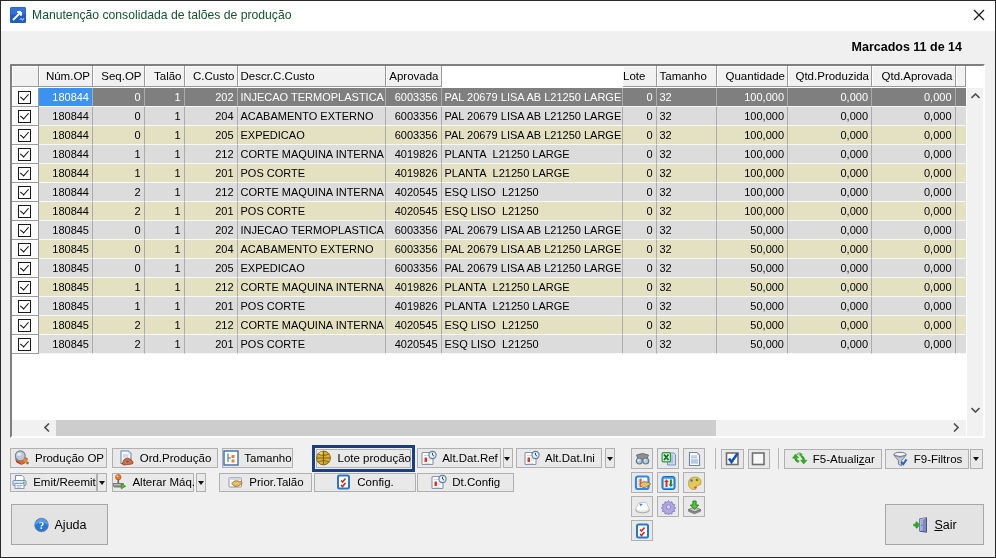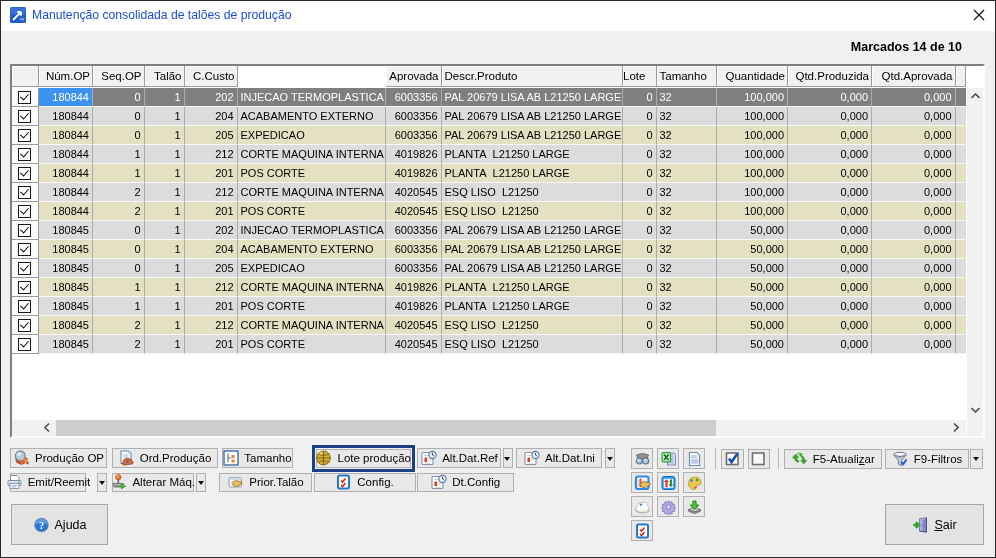--- a/index.html
+++ b/index.html
@@ -1,18 +1,18 @@
 <!DOCTYPE html>
 <html><head><meta charset="utf-8"><style>
 html,body{margin:0;padding:0}
 body{width:996px;height:558px;position:relative;background:#f0f0f0;font-family:"Liberation Sans",sans-serif;overflow:hidden}
 .abs{position:absolute}
 #winborder{left:0;top:0;width:994px;height:556px;border:1px solid #2a2a2a;z-index:50;pointer-events:none}
 #titlebar{left:1px;top:1px;width:994px;height:30px;background:#fff}
-#title{left:32px;top:0;height:30px;line-height:31px;font-size:12.2px;color:#1d4ed8}
+#title{left:32px;top:0;height:30px;line-height:31px;font-size:12.2px;color:#14532d}
 #closex{right:11px;top:9px}
 #marcados{right:34px;top:40px;font-size:12.5px;font-weight:bold;color:#000}
 
 #grid{left:10px;top:64px;width:975px;height:374px;background:#fff;
  border-top:2px solid #7f7f7f;border-left:2px solid #7f7f7f;border-right:2px solid #fdfdfd;border-bottom:2px solid #fdfdfd;box-sizing:border-box}
 .c{position:absolute;top:0;height:100%;line-height:18px;font-size:11px;white-space:nowrap;overflow:hidden;box-sizing:border-box;border-right:1px solid #ababab}
 .hc{background:#f1f1f1;border-right:1px solid #9a9a9a;border-bottom:1px solid #9a9a9a;box-shadow:inset 1px 1px 0 #fdfdfd;line-height:20px;color:#000}
 .row{position:absolute;left:0;width:953.5px;height:19px}
 .rowc .c{border-bottom:1px solid #f8f8f8}
 .chkcell{position:absolute;left:0;top:0;width:27px;height:19px;background:#fbfbfb;border-right:1px solid #9a9a9a;border-bottom:1px solid #9a9a9a;box-shadow:inset 1px 1px 0 #fff;box-sizing:border-box}
@@ -38,28 +38,28 @@
 <svg class="abs" style="left:10px;top:7px" width="16" height="16">
 <rect x="0" y="0" width="16" height="16" rx="1.5" fill="#1f5cc4"></rect>
 <rect x="0.5" y="0.5" width="15" height="7" rx="1.5" fill="#3c77dd" opacity="0.8"></rect>
 <path d="M3 13 L11 5 M11 5 L7.2 5 M11 5 L11 8.8" stroke="#fff" stroke-width="1.8" fill="none"></path>
 <path d="M9.5 12.5 l2-1 1 2 1.5-2.5" stroke="#cfe0f5" stroke-width="0.9" fill="none"></path>
 </svg>
 <div class="abs" id="title">Manutenção consolidada de talões de produção</div>
 <svg class="abs" id="closex" width="12" height="12">
     <path d="M1 1 L11 11 M11 1 L1 11" stroke="#1b1b1b" stroke-width="1.3"></path>
   </svg>
-<div class="abs" id="marcados">Marcados 14 de 10</div>
+<div class="abs" id="marcados">Marcados 11 de 14</div>
 <div class="abs" id="grid">
 <div class="hc" style="position:absolute;left:27px;top:0;width:54px;height:21px;padding-right:2px;text-align:right;font-size:11.5px;box-sizing:border-box">Núm.OP</div>
 <div class="hc" style="position:absolute;left:81px;top:0;width:51.5px;height:21px;padding-right:2px;text-align:right;font-size:11.5px;box-sizing:border-box">Seq.OP</div>
 <div class="hc" style="position:absolute;left:132.5px;top:0;width:40.0px;height:21px;padding-right:2px;text-align:right;font-size:11.5px;box-sizing:border-box">Talão</div>
 <div class="hc" style="position:absolute;left:172.5px;top:0;width:53.0px;height:21px;padding-right:2px;text-align:right;font-size:11.5px;box-sizing:border-box">C.Custo</div>
+<div class="hc" style="position:absolute;left:225.5px;top:0;width:148.0px;height:21px;padding-left:3px;text-align:left;font-size:11.5px;box-sizing:border-box">Descr.C.Custo</div>
 <div class="hc" style="position:absolute;left:373.5px;top:0;width:56.0px;height:21px;padding-right:2px;text-align:right;font-size:11.5px;box-sizing:border-box">Aprovada</div>
-<div class="hc" style="position:absolute;left:429.5px;top:0;width:181.5px;height:21px;padding-left:3px;text-align:left;font-size:11.5px;box-sizing:border-box">Descr.Produto</div>
 <div class="hc" style="position:absolute;left:611px;top:0;width:33.5px;height:21px;padding-right:2px;font-size:11.5px;box-sizing:border-box">Lote</div>
 <div class="hc" style="position:absolute;left:644.5px;top:0;width:60.5px;height:21px;padding-left:3px;text-align:left;font-size:11.5px;box-sizing:border-box">Tamanho</div>
 <div class="hc" style="position:absolute;left:705px;top:0;width:71px;height:21px;padding-right:2px;text-align:right;font-size:11.5px;box-sizing:border-box">Quantidade</div>
 <div class="hc" style="position:absolute;left:776px;top:0;width:84px;height:21px;padding-right:2px;text-align:right;font-size:11.5px;box-sizing:border-box">Qtd.Produzida</div>
 <div class="hc" style="position:absolute;left:860px;top:0;width:83.5px;height:21px;padding-right:2px;text-align:right;font-size:11.5px;box-sizing:border-box">Qtd.Aprovada</div>
 <div class="hc" style="position:absolute;left:0;top:0;width:27px;height:21px;box-sizing:border-box"></div>
 <div class="hc" style="position:absolute;left:943.5px;top:0;width:10.0px;height:21px;box-sizing:border-box"></div>
 <div class="row rowc" style="top:22px">
       <div class="chkcell">
         <div class="cb"></div>
@@ -402,21 +402,21 @@
         <path d="M3.5 5.5 h7" stroke="#c2cede" stroke-width="0.9"></path>
         <path d="M4 7.5 h2.5 v4.5 h-2.5 z" fill="#e03818"></path>
         <path d="M7.5 8 h3 M7.5 10 h3 M4 13.2 h6" stroke="#c2cede" stroke-width="0.9"></path>
         <circle cx="12" cy="5" r="3.6" fill="#e6eef8" stroke="#5c7ca4" stroke-width="1.1"></circle>
         <path d="M12 2.9 V5 L13.6 6.2" stroke="#2c4868" stroke-width="1" fill="none"></path>
       </svg>
     </span>
     <span>Alt.Dat.Ini</span>
   </div>
 <div class="darr" style="left:605px;top:448px;width:10px;height:20px"></div>
-<div class="btn" style="left:10px;top:472.5px;width:76px;height:19.5px">
+<div class="btn" style="left:10px;top:472.5px;width:87px;height:19.5px">
     <span class="ic">
       <svg width="17" height="16" viewBox="0 0 16 16">
         <path d="M4 1.5 h6.5 l2 2 V7 h-8.5 z" fill="#fff" stroke="#7890b0" stroke-width="1"></path>
         <rect x="1.5" y="6.5" width="13" height="5" rx="1" fill="#dde4ee" stroke="#7890b0" stroke-width="1"></rect>
         <rect x="3.5" y="9.5" width="9" height="5" fill="#fff" stroke="#7890b0" stroke-width="0.9"></rect>
         <path d="M5 11.5 h6 M5 13 h4.5" stroke="#9cb0cc" stroke-width="0.9"></path>
         <circle cx="12.4" cy="8.3" r="0.9" fill="#58b858"></circle>
       </svg>
     </span>
     <span>Emit/Reemit</span>

